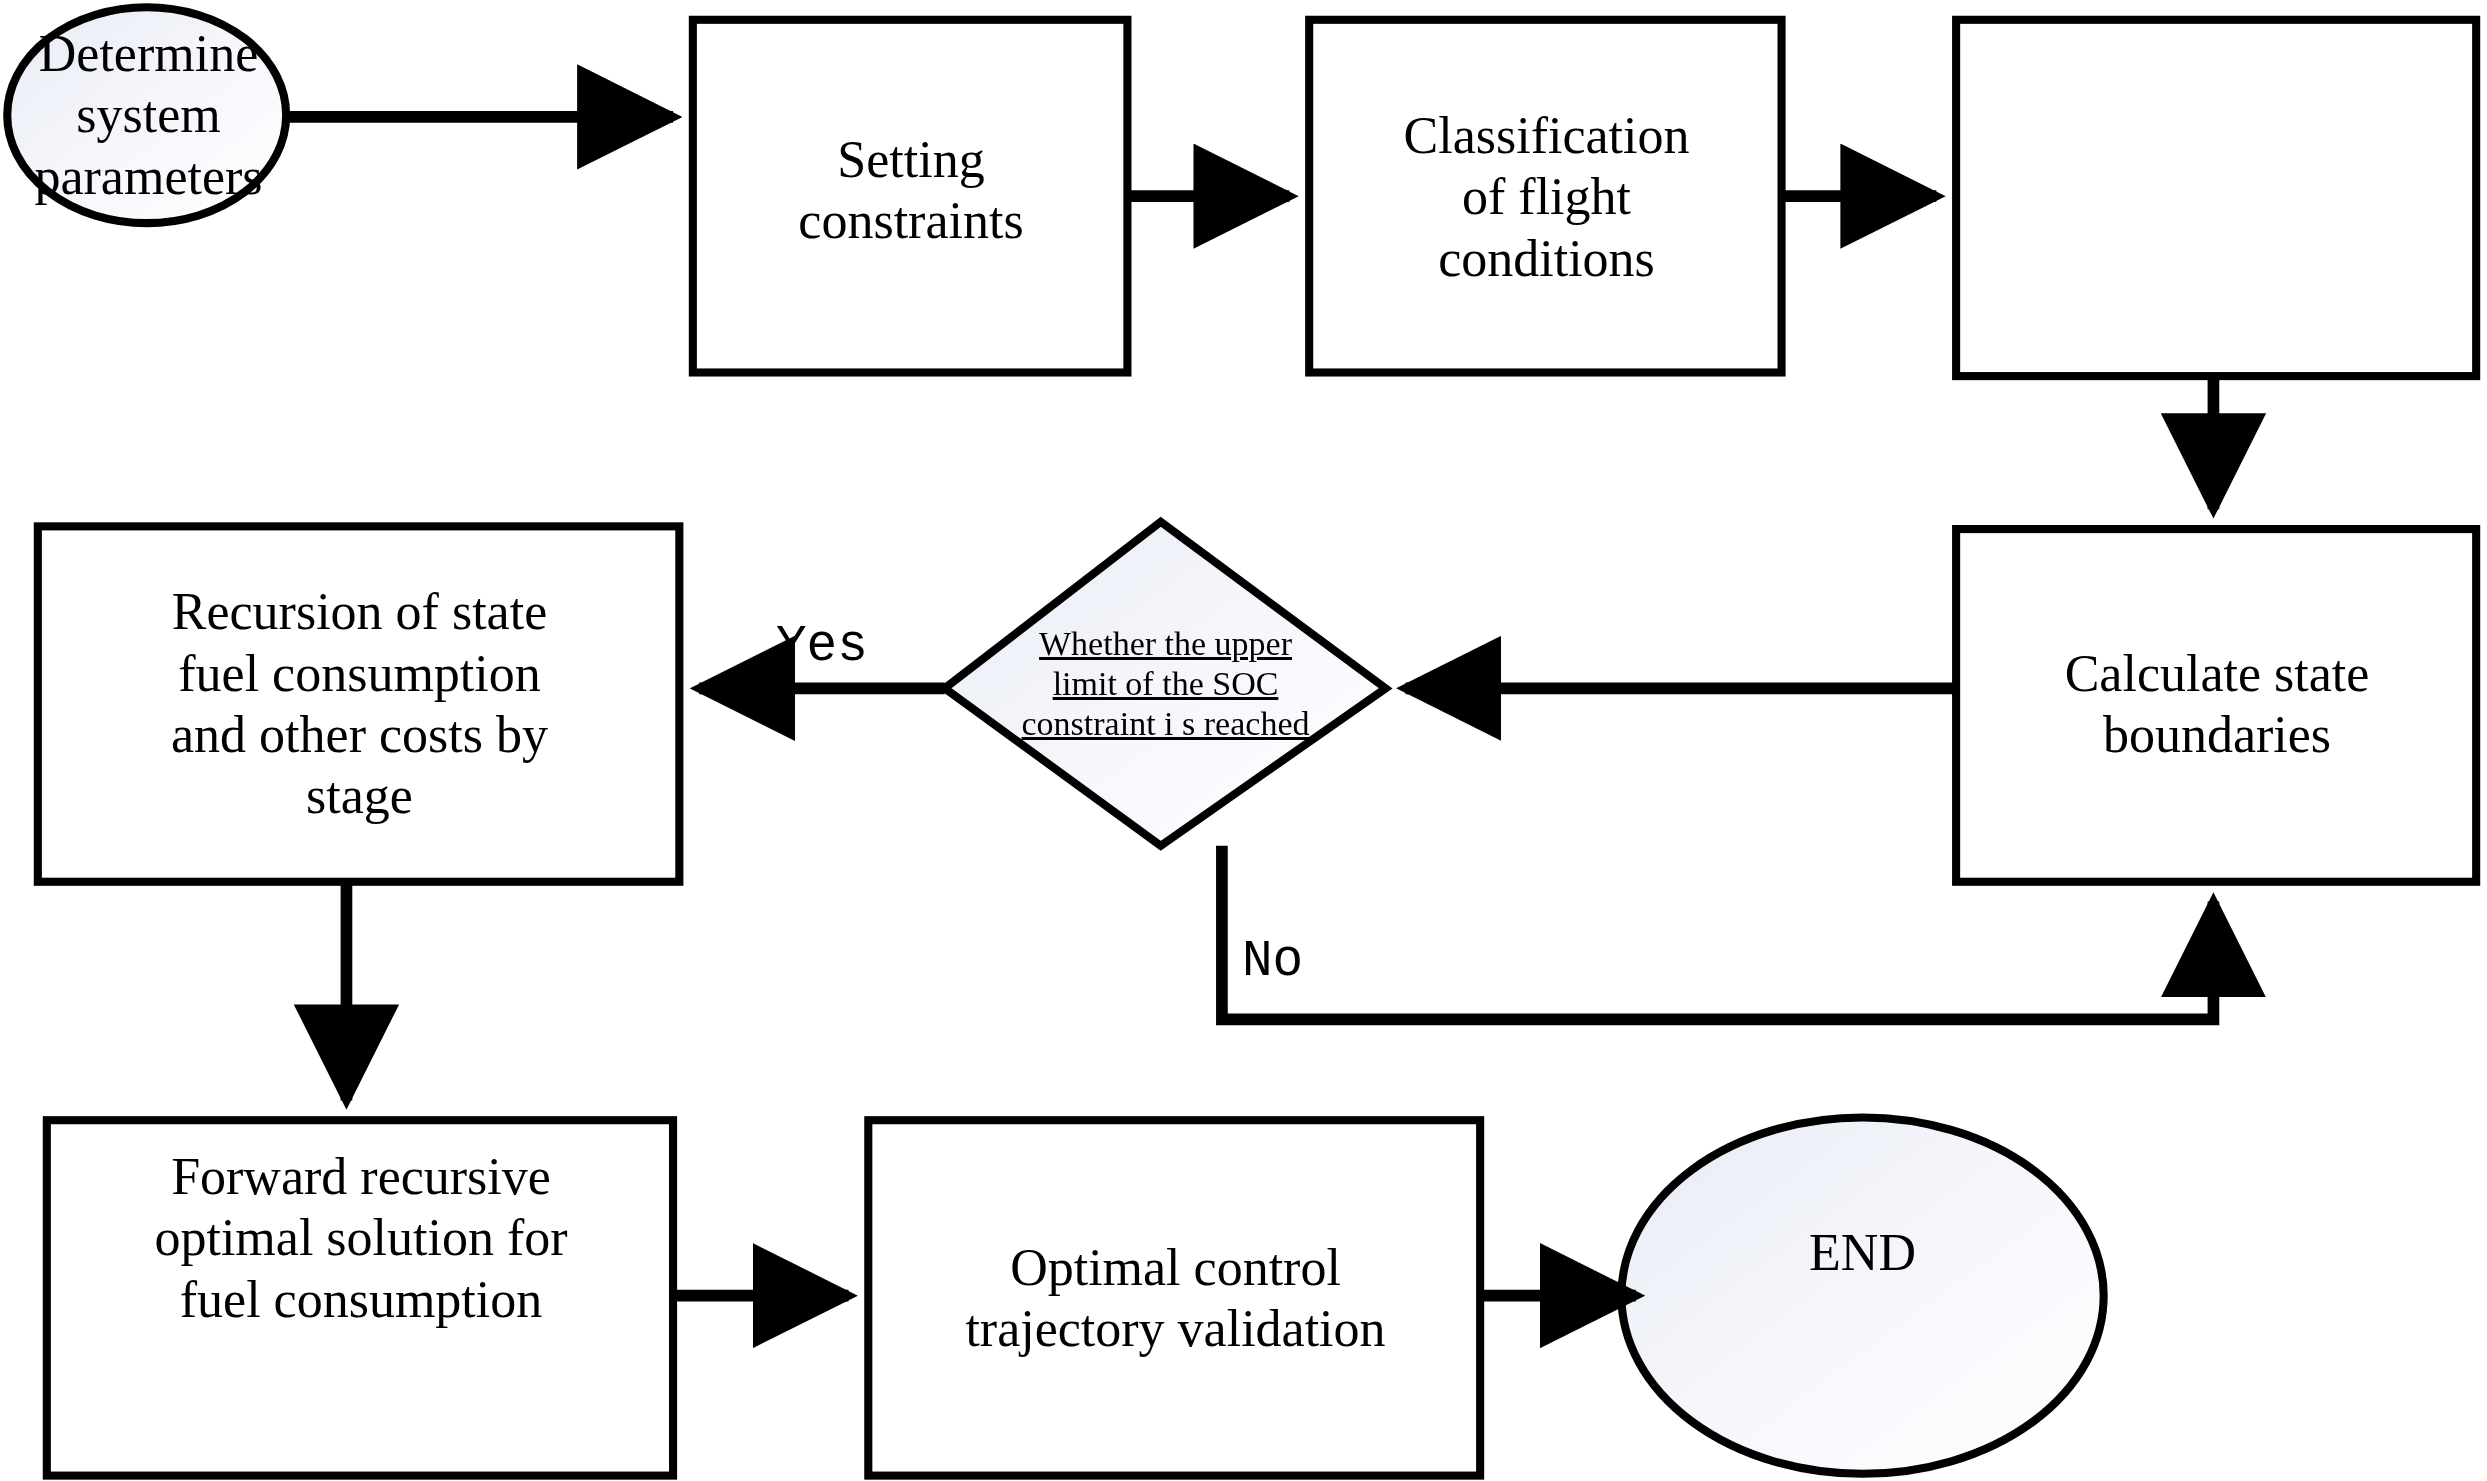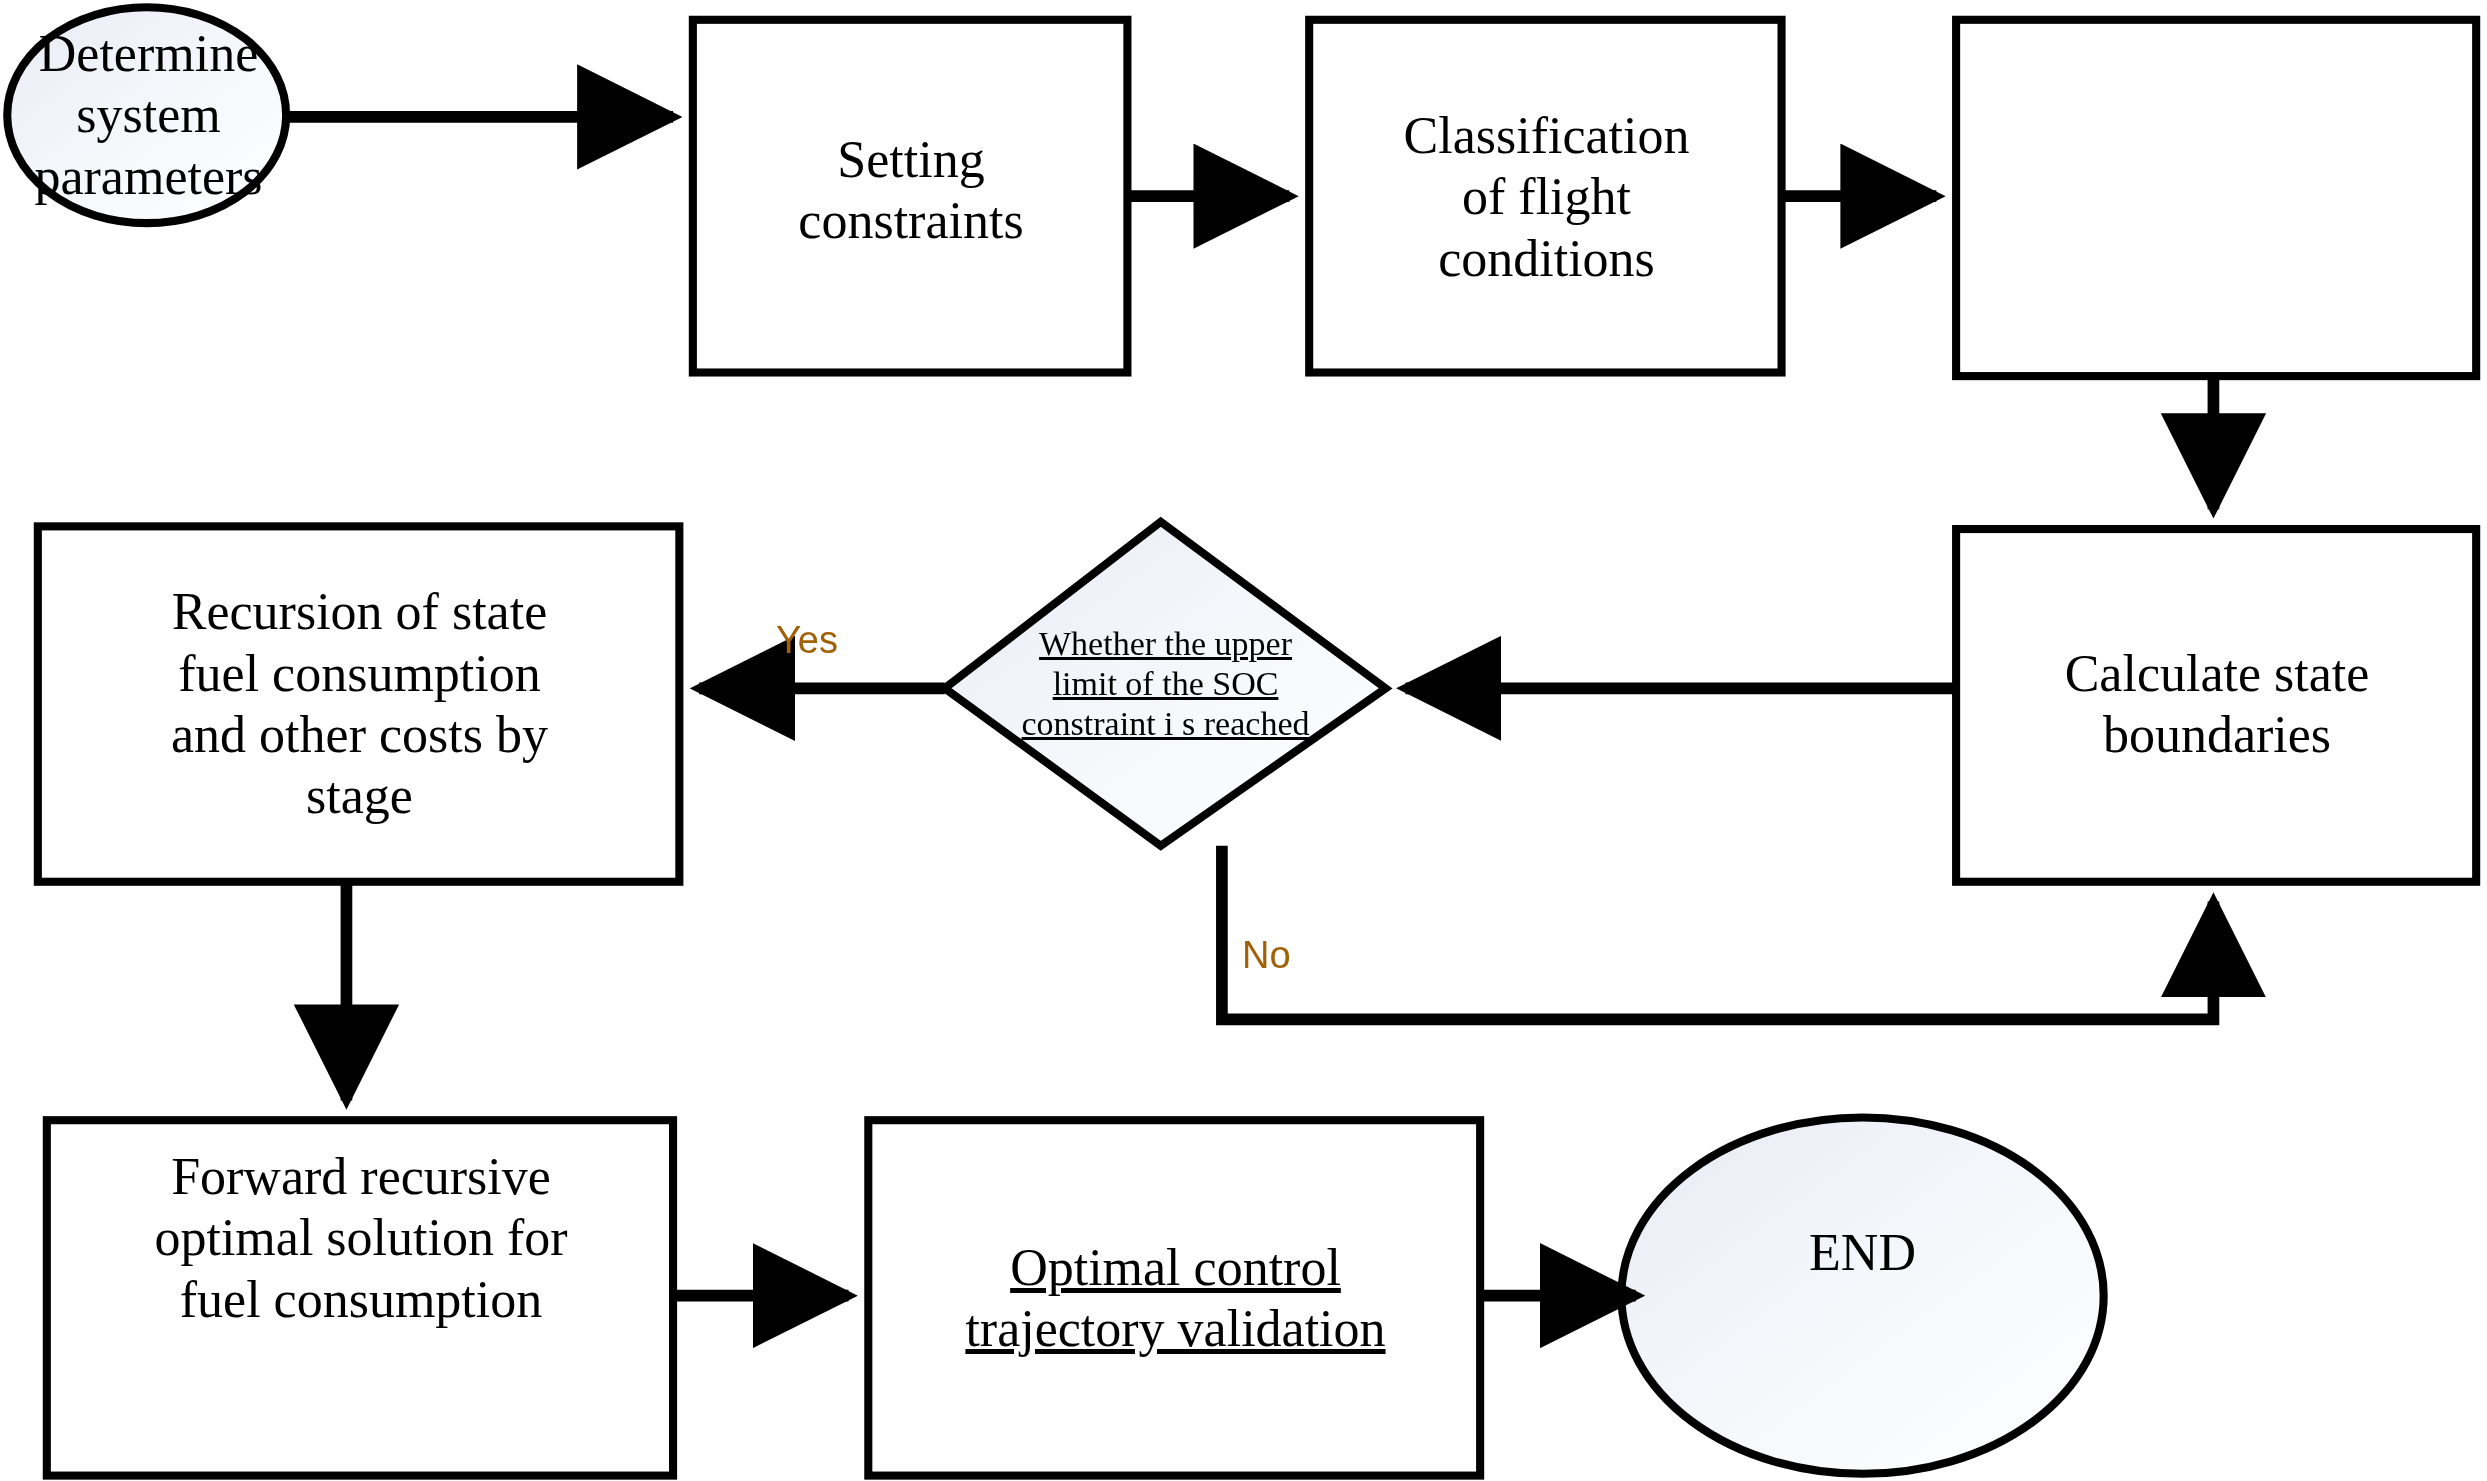--- a/index.html
+++ b/index.html
@@ -31,37 +31,37 @@
     text-align: center;
     color: #000000;
     font-family: "Liberation Serif", "DejaVu Serif", serif;
     line-height: 1.18;
     white-space: pre-line;
     pointer-events: none;
     user-select: none;
   }
   .edge-label {
     position: absolute;
-    color: #a16207;
-    font-family: Liberation Sans, sans-serif;
-    font-size: 38px;
+    color: #000000;
+    font-family: Liberation Mono, monospace;
+    font-size: 51px;
     line-height: 1;
     white-space: nowrap;
     user-select: none;
   }
   
   #lbl-start       { left: 18px;   top: 27px;   width: 261px; height: 176px; font-size: 52px; }
   #lbl-setting     { left: 702px;  top: 20px;   width: 418px; height: 340px; font-size: 52px; }
   #lbl-classify    { left: 1316px; top: 27px;   width: 461px; height: 340px; font-size: 52px; }
   #lbl-discrete    { left: 1963px; top: 27px;   width: 508px; height: 340px; font-size: 52px; }
   #lbl-recursion   { left: 47px;   top: 533px;  width: 625px; height: 342px; font-size: 52px; }
   #lbl-decision    { left: 999px; top: 594px;  width: 333px; height: 180px; font-size: 34px; text-decoration: underline; }
   #lbl-calcstate   { left: 1963px; top: 533px;  width: 508px; height: 342px; font-size: 52px; }
   #lbl-forward     { left: 54px;   top: 1067px; width: 614px; height: 342px; font-size: 52px; }
-  #lbl-optimal     { left: 875px;  top: 1127px; width: 601px; height: 342px; font-size: 52px; text-decoration: underline; }
+  #lbl-optimal     { left: 875px;  top: 1127px; width: 601px; height: 342px; font-size: 52px; }
   #lbl-end         { left: 1732px; top: 1208px; width: 261px; height: 90px; font-size: 52px; }
   
   #lbl-yes { left: 776px;  top: 621px;  }
   #lbl-no  { left: 1242px; top: 936px; }
 </style>
 </head>
 <body>
 
 <div id="stage">
 

